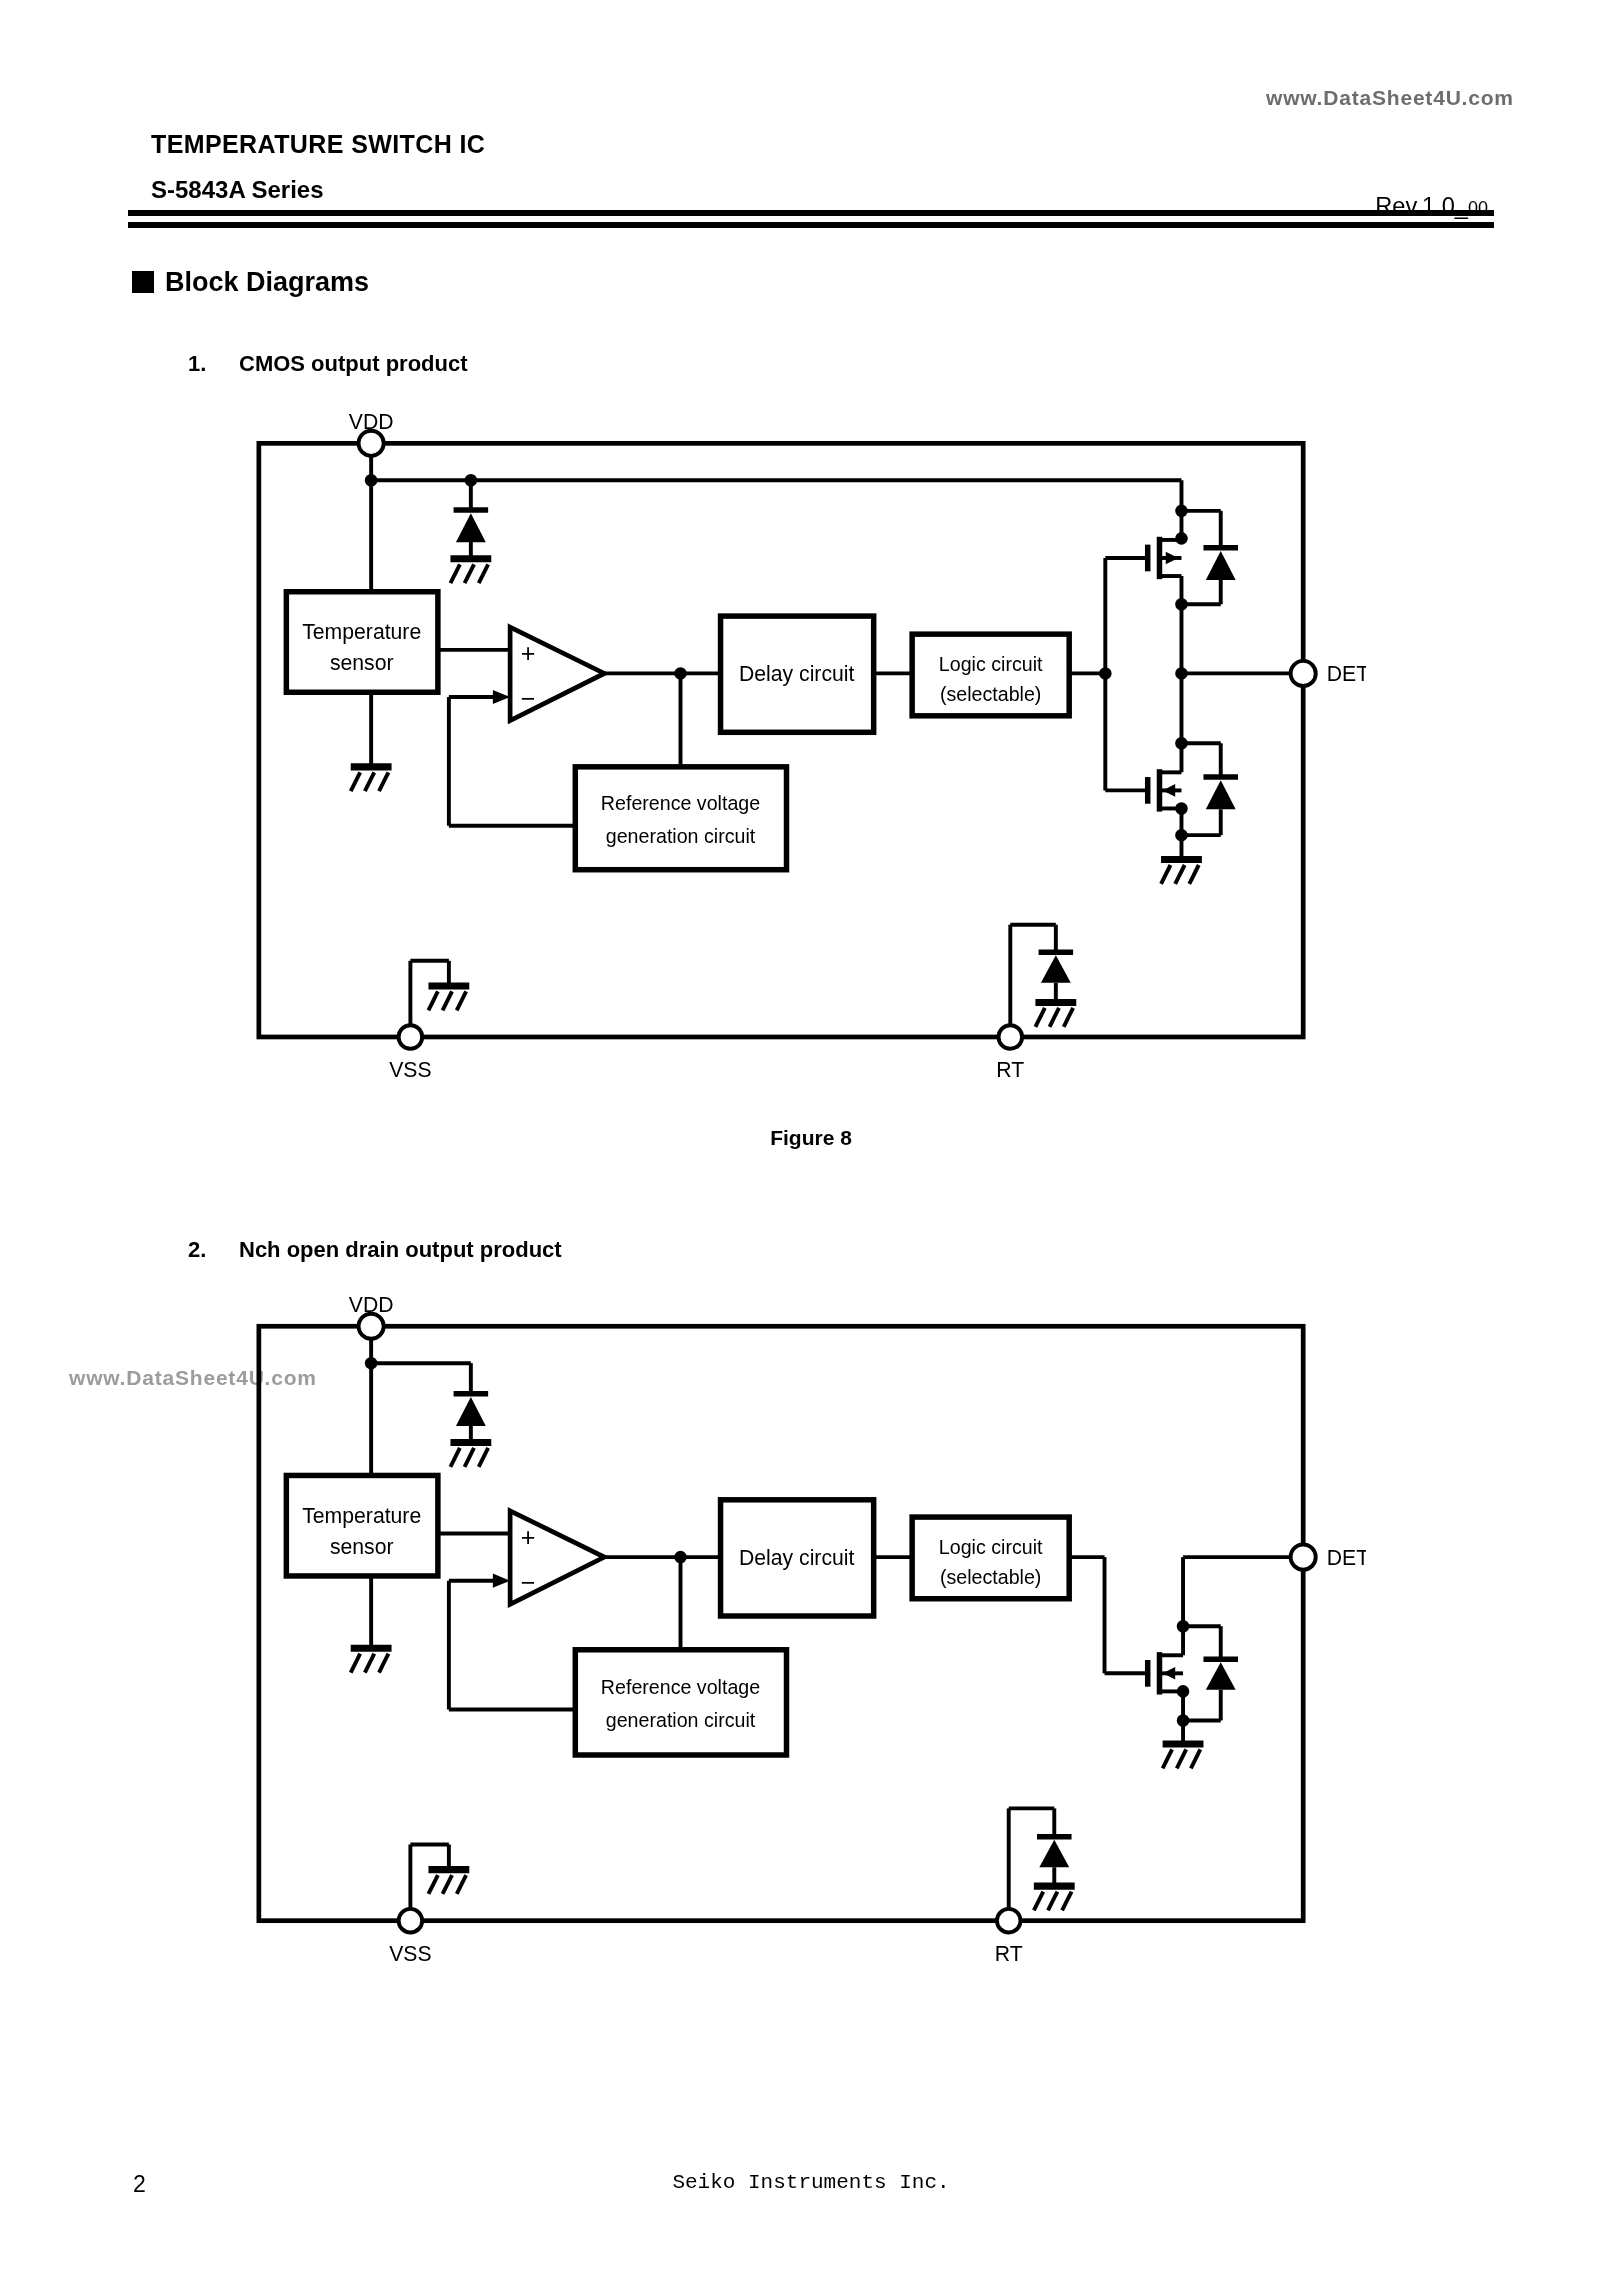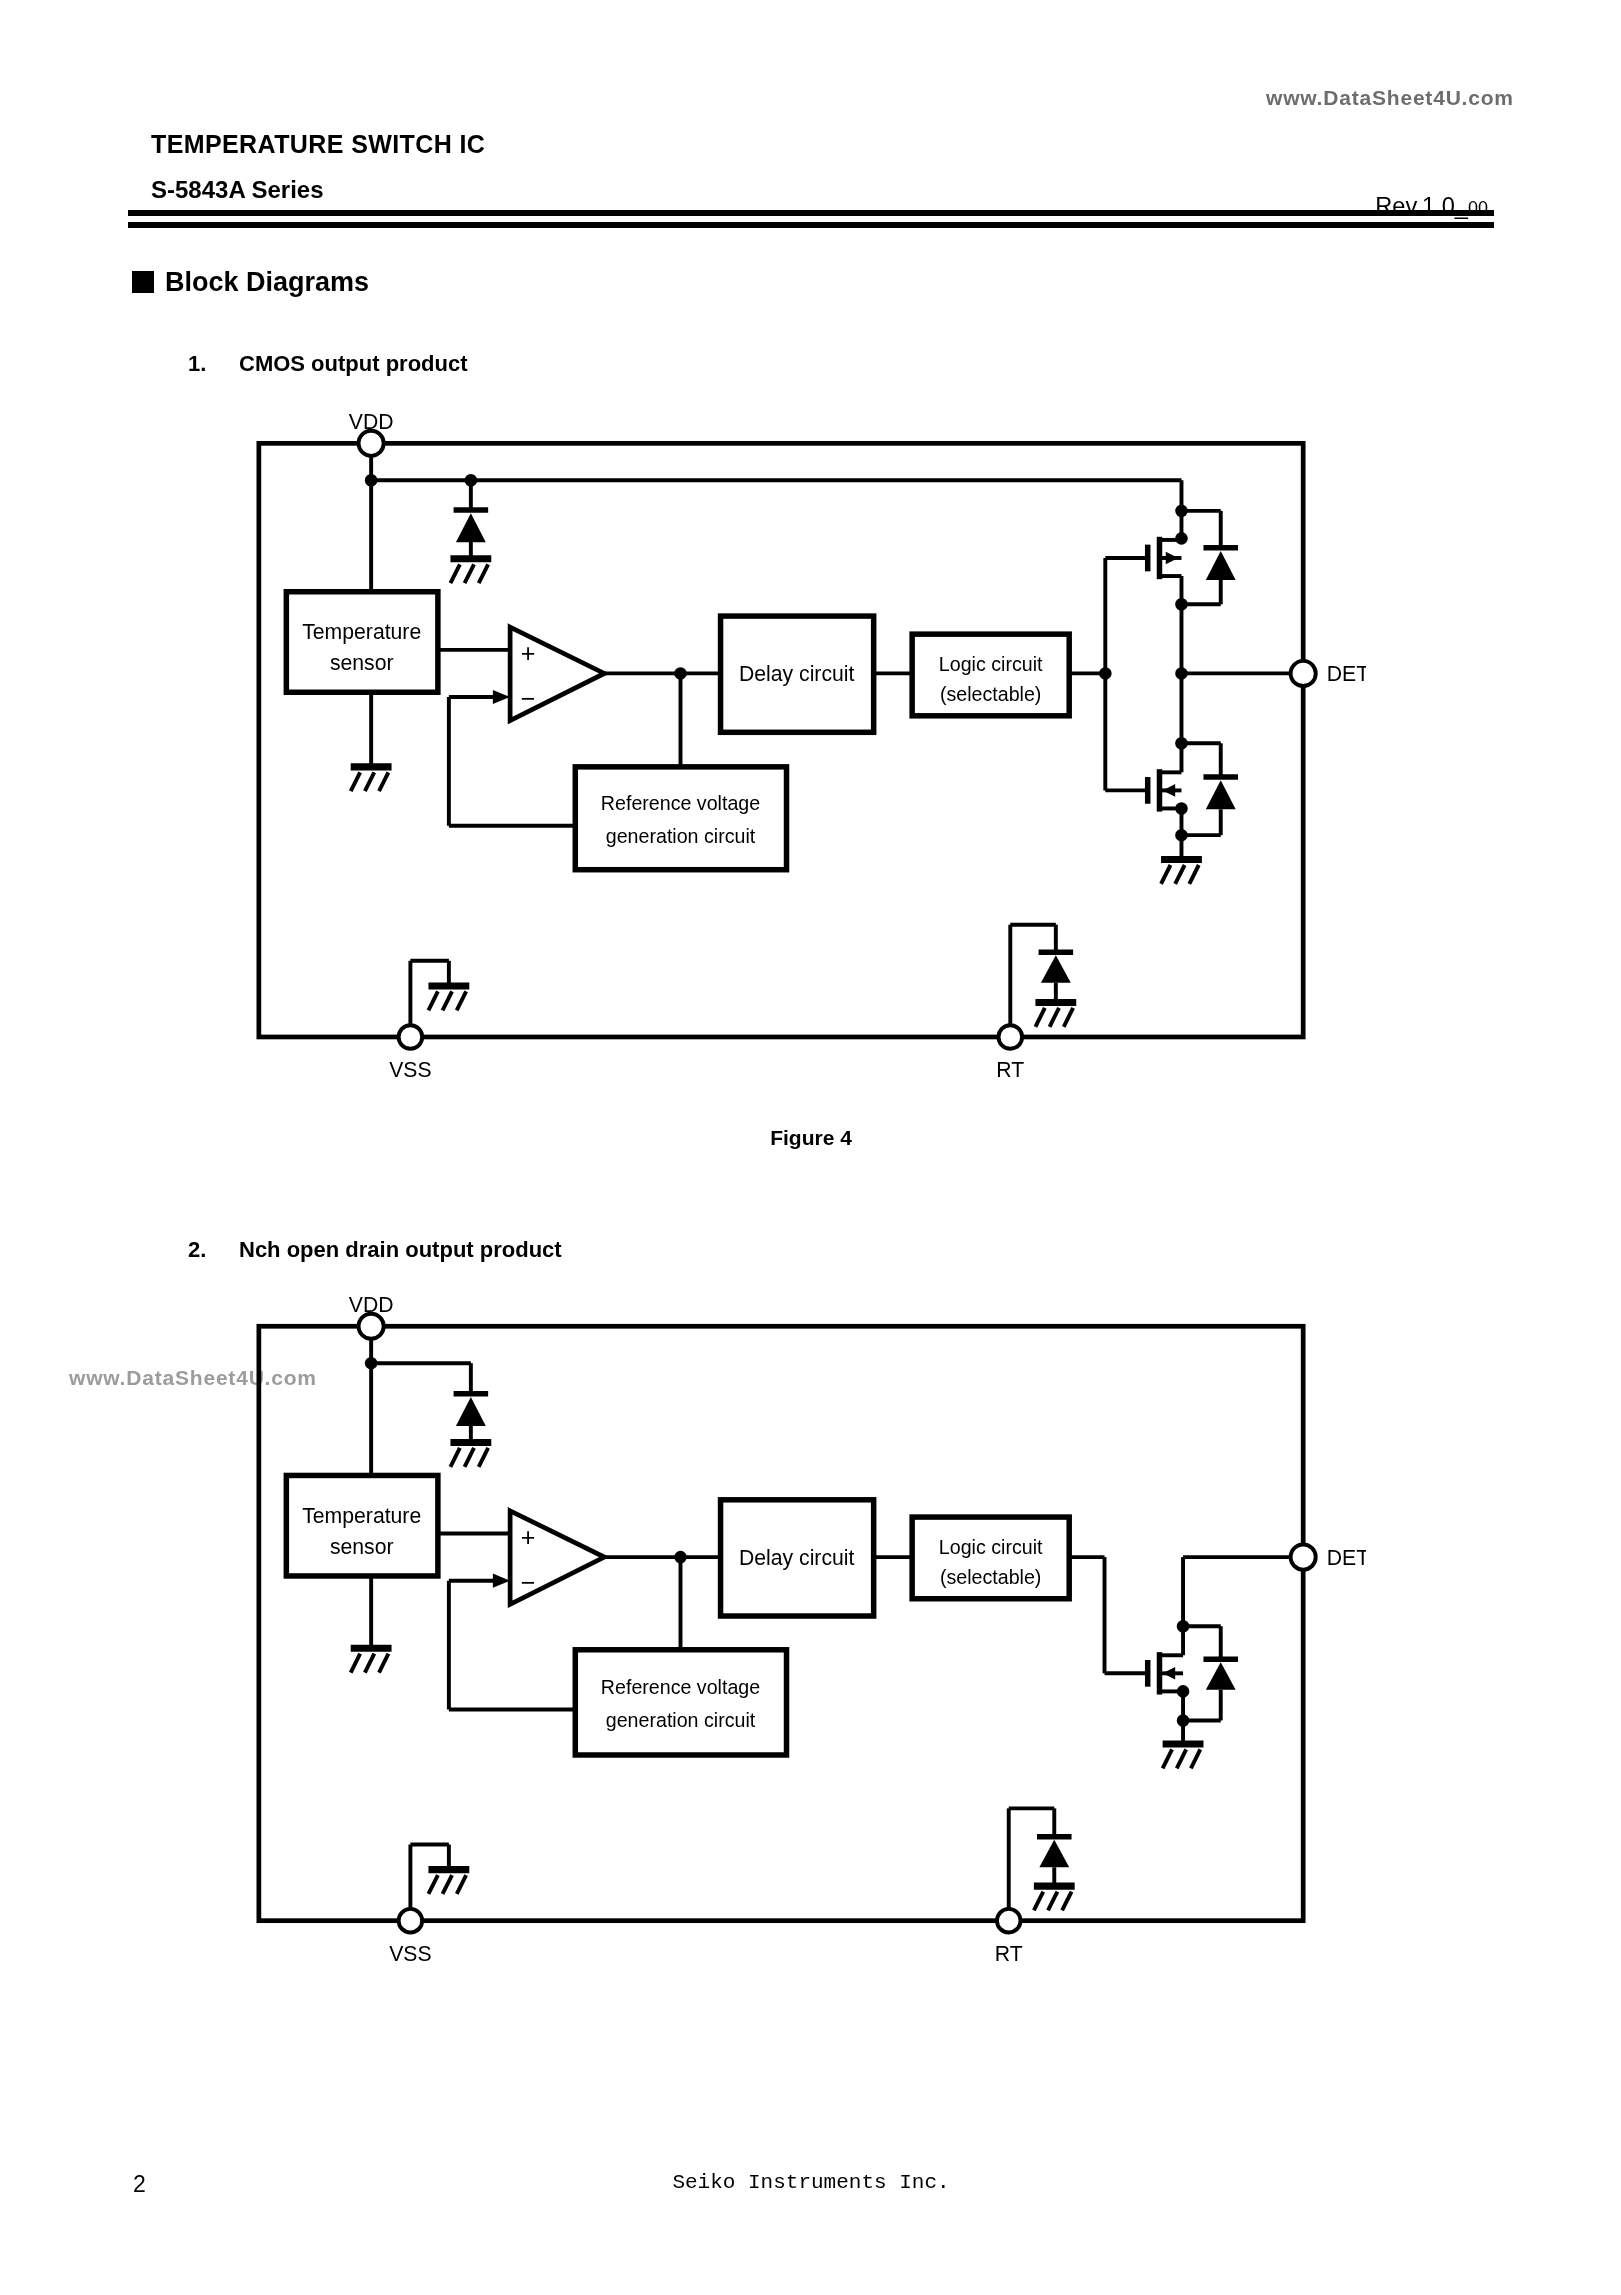--- a/index.html
+++ b/index.html
@@ -229,21 +229,21 @@
     <g>
       <circle class="pin" cx="1287" cy="1321" r="15"></circle>
       <text class="lbl" x="1287" y="1372" text-anchor="middle">RT</text>
     </g>
     <g>
       <circle class="pin" cx="1660" cy="858" r="16"></circle>
       <text class="lbl" x="1690" y="868" text-anchor="start">DET</text>
     </g>
   </svg>
 
-  <div class="abs caption cap1">Figure 4</div>
+  <div class="abs caption cap1">Figure 8</div>
 
   <div class="item-heading">
     <span class="item-no abs ih2">2.</span>
     <span class="item-title abs ih2">Nch open drain output product</span>
   </div>
 
   <div class="abs wm-left">www.DataSheet4U.com</div>
 
   <svg style="left:251px; top:1287px;" width="1115" height="691" viewBox="320 1640 1420 880">
     <rect class="obox" x="330" y="1690" width="1330" height="757"></rect>

